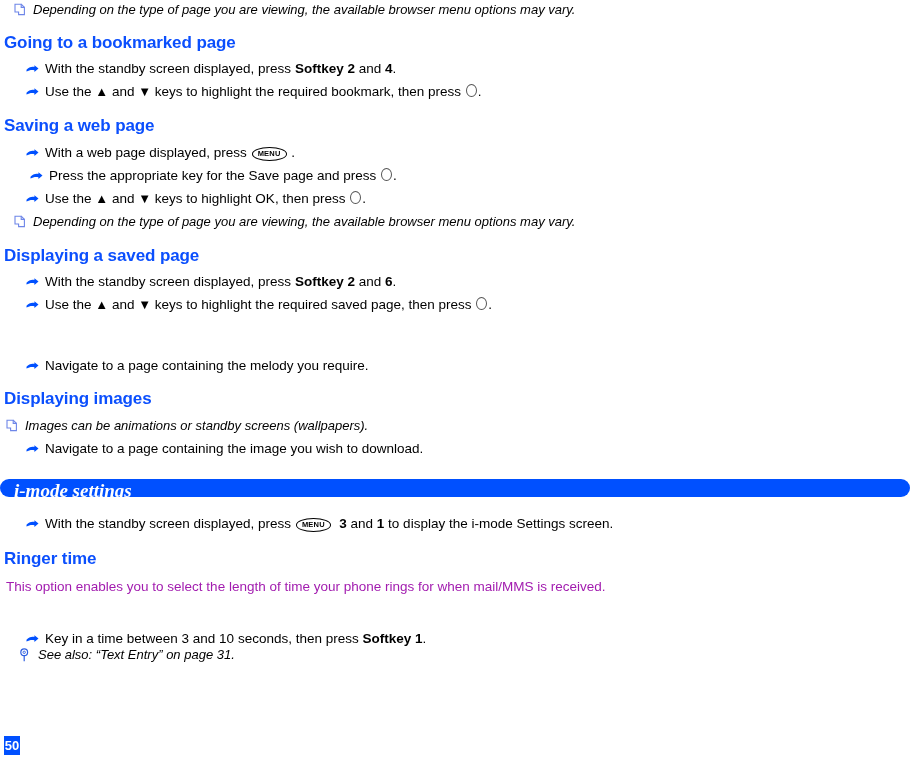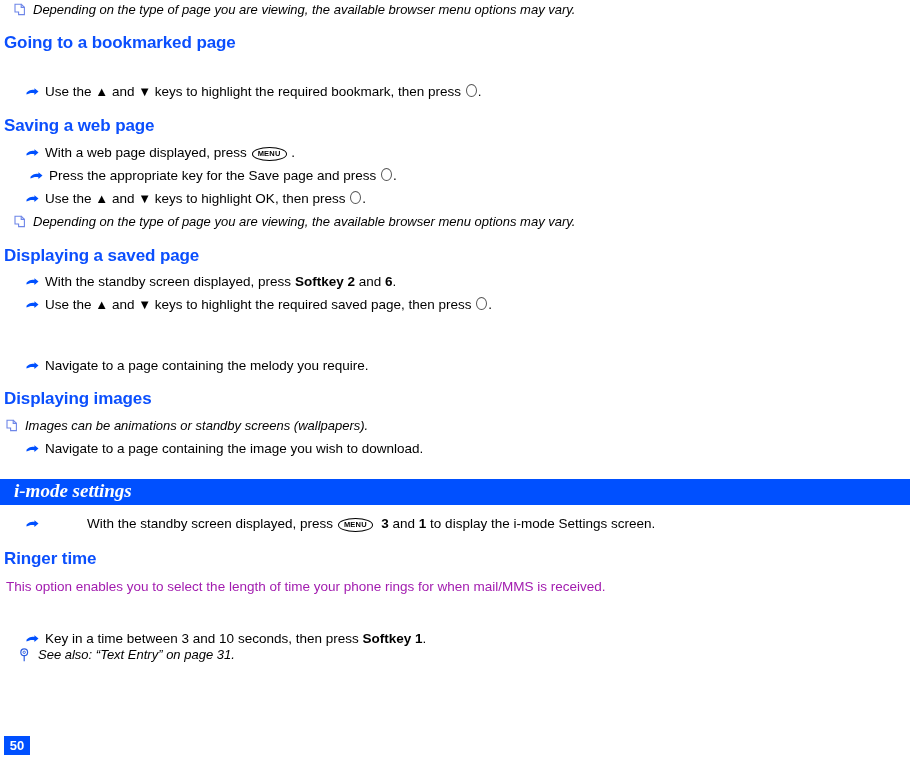--- a/index.html
+++ b/index.html
@@ -162,20 +162,28 @@
       <svg viewBox="0 0 12 13" width="12" height="13">
         <path d="M1 1.2 h6.2 v3.2 h3.2 v7.2 H4.6 V9 H1 Z" fill="none" stroke="#6e86e8" stroke-width="1.1"></path>
         <path d="M7.2 1.2 L10.4 4.4" fill="none" stroke="#6e86e8" stroke-width="1.1"></path>
       </svg>
     </span>
     <span class="txt">Depending on the type of page you are viewing, the available browser menu options may vary.</span>
   </div>
 
   <div class="heading abs" style="left:4px; top:33px;">Going to a bookmarked page</div>
 
+  <div class="step abs" style="left:26px; top:61px;">
+    <span class="bullet-icon">
+      <svg viewBox="0 0 13 13" width="13" height="13">
+        <path d="M0.5 6.8 C2.6 4.3 5.6 3.4 8.4 4.0 L8.4 2.2 L12.5 5.6 L8.4 9.0 L8.4 7.2 C5.8 6.6 3.1 7.0 0.5 8.6 Z" fill="#0050ff"></path>
+      </svg>
+    </span>
+    <span class="txt">With the standby screen displayed, press <b>Softkey 2</b> and <b>4</b>.</span>
+  </div>
 
   <div class="step abs" style="left:26px; top:84px;">
     <span class="bullet-icon">
       <svg viewBox="0 0 13 13" width="13" height="13">
         <path d="M0.5 6.8 C2.6 4.3 5.6 3.4 8.4 4.0 L8.4 2.2 L12.5 5.6 L8.4 9.0 L8.4 7.2 C5.8 6.6 3.1 7.0 0.5 8.6 Z" fill="#0050ff"></path>
       </svg>
     </span>
     <span class="txt">Use the <span class="arrow-up">▲</span> and <span class="arrow-down">▼</span> keys to highlight the required bookmark, then press <span class="circle-key"></span>.</span>
   </div>
 
@@ -262,25 +270,25 @@
 
   <div class="step abs" style="left:26px; top:441px;">
     <span class="bullet-icon">
       <svg viewBox="0 0 13 13" width="13" height="13">
         <path d="M0.5 6.8 C2.6 4.3 5.6 3.4 8.4 4.0 L8.4 2.2 L12.5 5.6 L8.4 9.0 L8.4 7.2 C5.8 6.6 3.1 7.0 0.5 8.6 Z" fill="#0050ff"></path>
       </svg>
     </span>
     <span class="txt">Navigate to a page containing the image you wish to download.</span>
   </div>
 
-  <div class="banner" style="top:479px; height:26px;">
+  <div class="banner" style="top:479px; height:18px;border-radius:9px;">
     <div class="banner-title">i-mode settings</div>
   </div>
 
-  <div class="step abs" style="left:26px; top:516px;gap:42px;">
+  <div class="step abs" style="left:26px; top:516px;">
     <span class="bullet-icon">
       <svg viewBox="0 0 13 13" width="13" height="13">
         <path d="M0.5 6.8 C2.6 4.3 5.6 3.4 8.4 4.0 L8.4 2.2 L12.5 5.6 L8.4 9.0 L8.4 7.2 C5.8 6.6 3.1 7.0 0.5 8.6 Z" fill="#0050ff"></path>
       </svg>
     </span>
     <span class="txt">With the standby screen displayed, press <span class="menu-key">MENU</span>&nbsp; <b>3</b> and <b>1</b> to display the i-mode Settings screen.</span>
   </div>
 
   <div class="heading abs" style="left:4px; top:549px;">Ringer time</div>
 
@@ -300,15 +308,15 @@
     <span class="seealso-icon">
       <svg viewBox="0 0 11 14" width="11" height="14">
         <circle cx="5.2" cy="4.3" r="3.4" fill="none" stroke="#2f5fe0" stroke-width="1.2"></circle>
         <circle cx="5.2" cy="4.3" r="1.2" fill="none" stroke="#2f5fe0" stroke-width="0.9"></circle>
         <path d="M5.2 7.8 L5.2 13.2" fill="none" stroke="#2f5fe0" stroke-width="1.2"></path>
       </svg>
     </span>
     <span class="txt">See also: “Text Entry” on page 31.</span>
   </div>
 
-  <div class="pagenum" style="left:4px; top:736px; width:26px; height:19px;">50</div>
+  <div class="pagenum" style="left:4px; top:736px; width:16px; height:19px;">50</div>
 
 </div>
 
 </body></html>

